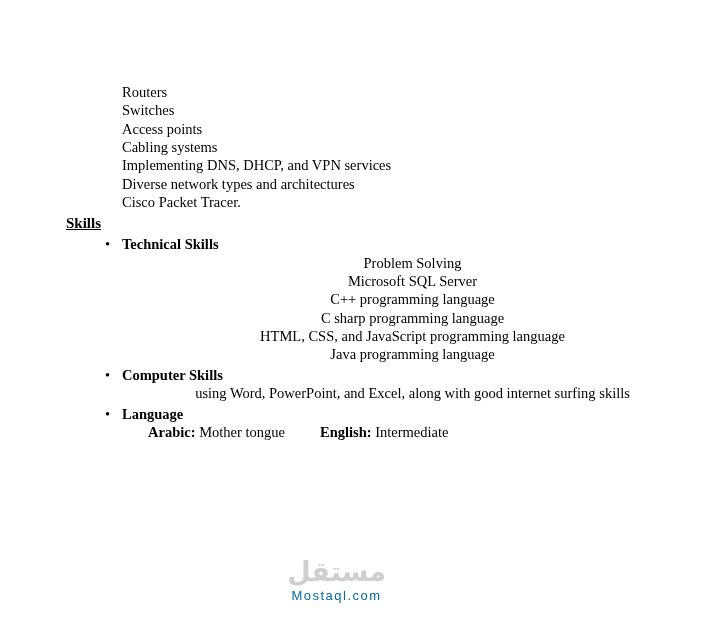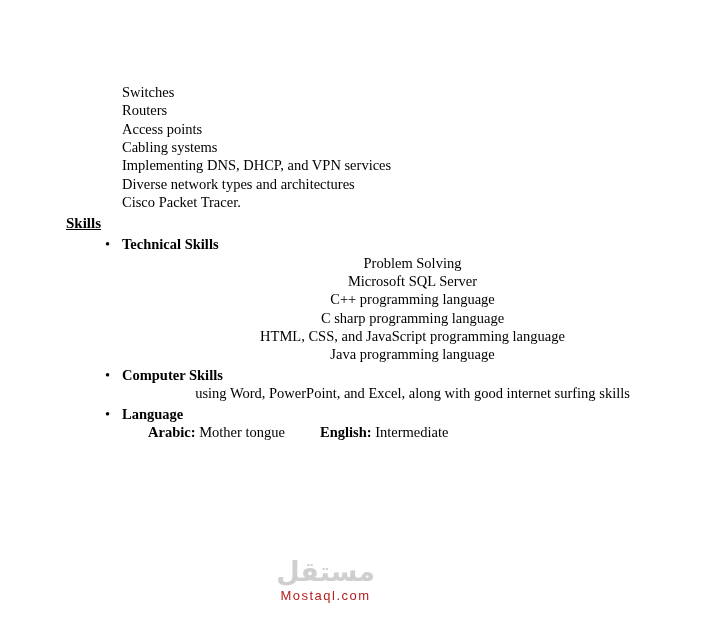--- a/index.html
+++ b/index.html
@@ -63,48 +63,48 @@
   .lang-pair.first {
     width: 207px;
     flex: 0 0 207px;
   }
   .lang-label {
     font-weight: bold;
   }
   .watermark {
     position: absolute;
     top: 556px;
-    left: 0;
+    left: 11px;
     width: 651px;
     text-align: center;
     user-select: none;
   }
   .watermark-arabic {
     font-size: 27px;
     line-height: 32px;
     font-weight: bold;
     color: #cfcfcf;
     font-family: "DejaVu Sans", sans-serif;
   }
   .watermark-site {
     font-size: 13px;
     line-height: 16px;
     letter-spacing: 1.5px;
-    color: #b91c1c;
+    color: #0369a1;
     font-family: "Liberation Sans", sans-serif;
   }
 </style>
 </head>
 <body>
 
 <div class="doc">
 
   <div class="plain-list">
+    <div class="line">Routers</div>
     <div class="line">Switches</div>
-    <div class="line">Routers</div>
     <div class="line">Access points</div>
     <div class="line">Cabling systems</div>
     <div class="line">Implementing DNS, DHCP, and VPN services</div>
     <div class="line">Diverse network types and architectures</div>
     <div class="line">Cisco Packet Tracer.</div>
   </div>
 
   <div class="skills-heading line">Skills</div>
 
   <div class="bullet-line">

